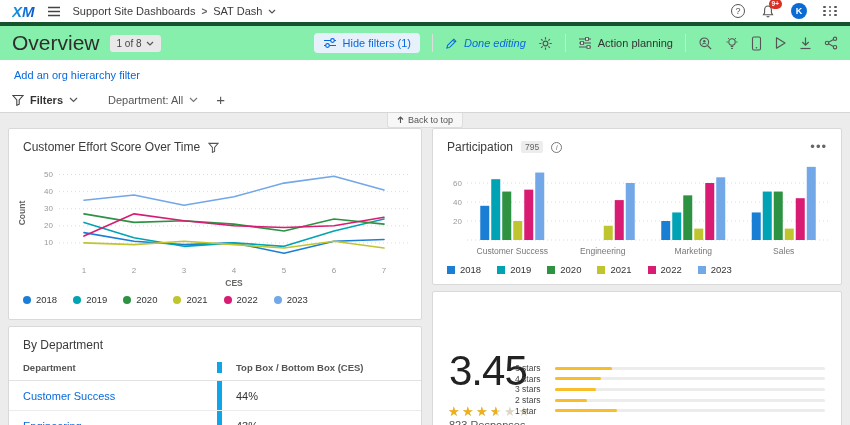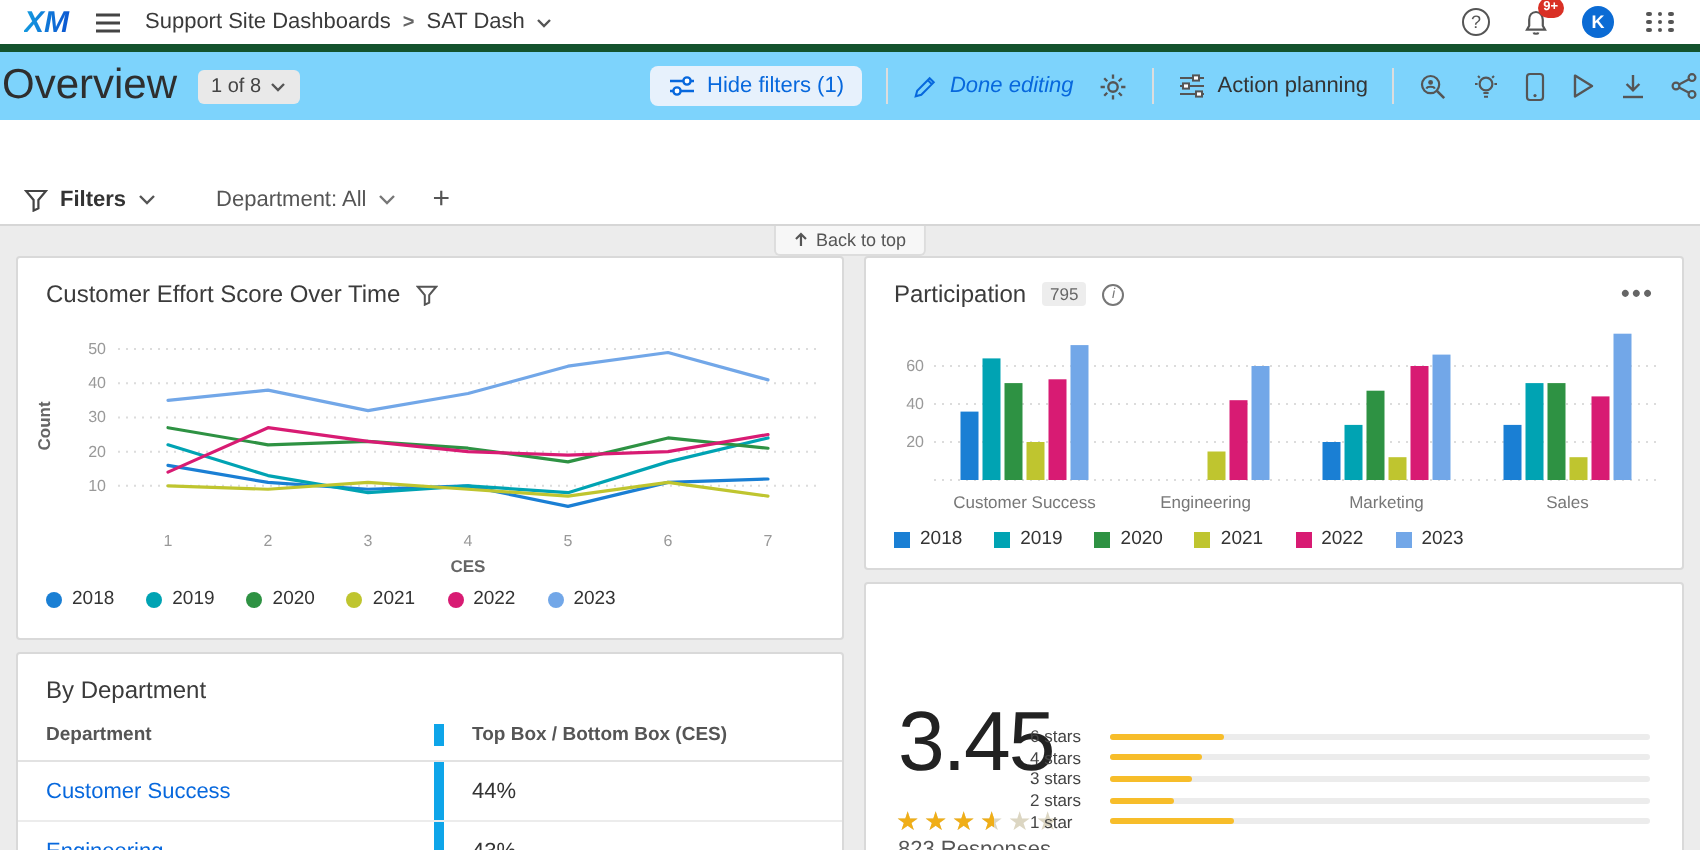--- a/index.html
+++ b/index.html
@@ -19,22 +19,22 @@
                  display:flex; align-items:center; justify-content:center; color:#555; }
   .bell-wrap { position:relative; display:flex; }
   .badge { position:absolute; top:-5px; right:-7px; background:#d93025; color:#fff; font-size:6.5px;
            font-weight:700; padding:1px 3px; border-radius:7px; line-height:1.3; }
   .avatar { width:16px; height:16px; border-radius:50%; background:#0b6bd4; color:#fff; font-size:9px;
             font-weight:700; display:flex; align-items:center; justify-content:center; }
   .apps-grid { display:grid; grid-template-columns:repeat(3,4px); grid-gap:1.5px; }
   .apps-grid i { width:2.5px; height:2.5px; background:#555; border-radius:50%; }
 
   
-  .header { position:absolute; top:26px; left:0; right:0; height:34px; background:#7dd3fc;
-            display:flex; align-items:center; padding:0 1px; gap:10px; z-index:25; }
+  .header { position:absolute; top:26px; left:0; right:0; height:34px; background:#86efac;
+            display:flex; align-items:center; padding:0 12px; gap:10px; z-index:25; }
   .page-title { font-size:21px; font-weight:500; color:#2e2e2e; }
   .page-pill { background:#e9e9e9; border-radius:3px; padding:3px 7px; font-size:10px; color:#444;
                display:flex; align-items:center; gap:4px; cursor:pointer; }
   .toolbar { margin-left:auto; display:flex; align-items:center; gap:12px; font-size:11px; color:#444; }
   .btn-hide { background:#e7f1fc; color:#0768dd; border-radius:4px; padding:4px 9px;
               display:flex; align-items:center; gap:6px; font-size:11px; }
   .btn-link { color:#0768dd; display:flex; align-items:center; gap:6px;font-style:italic; }
   .btn-plain { color:#333; display:flex; align-items:center; gap:6px; }
   .vdiv { width:1px; height:18px; background:#ddd; }
 
@@ -218,20 +218,21 @@
             <circle cx="11" cy="2.8" r="1.7" fill="none" stroke="#555" stroke-width="1.1"></circle>
             <circle cx="3" cy="7" r="1.7" fill="none" stroke="#555" stroke-width="1.1"></circle>
             <circle cx="11" cy="11.2" r="1.7" fill="none" stroke="#555" stroke-width="1.1"></circle>
             <path d="M4.5 6.2l5-2.6M4.5 7.8l5 2.6" stroke="#555" stroke-width="1.1"></path>
           </svg>
       </span>
     </span>
   </div>
 
   <div class="filters">
+    <span class="org-link">Add an org hierarchy filter</span>
     <span class="filter-row">
       <svg width="12" height="12" viewBox="0 0 12 12">
           <path d="M1 1.5h10L7.2 6v4.2L4.8 11.3V6Z" fill="none" stroke="#444" stroke-width="1.1"></path>
         </svg>
       <span class="filters-label">Filters</span>
       <svg width="9" height="6" viewBox="0 0 9 6">
           <path d="M1 1l3.5 3.5L8 1" fill="none" stroke="#555" stroke-width="1.2"></path>
         </svg>
       <span class="dept">
         <span>Department: All</span>

